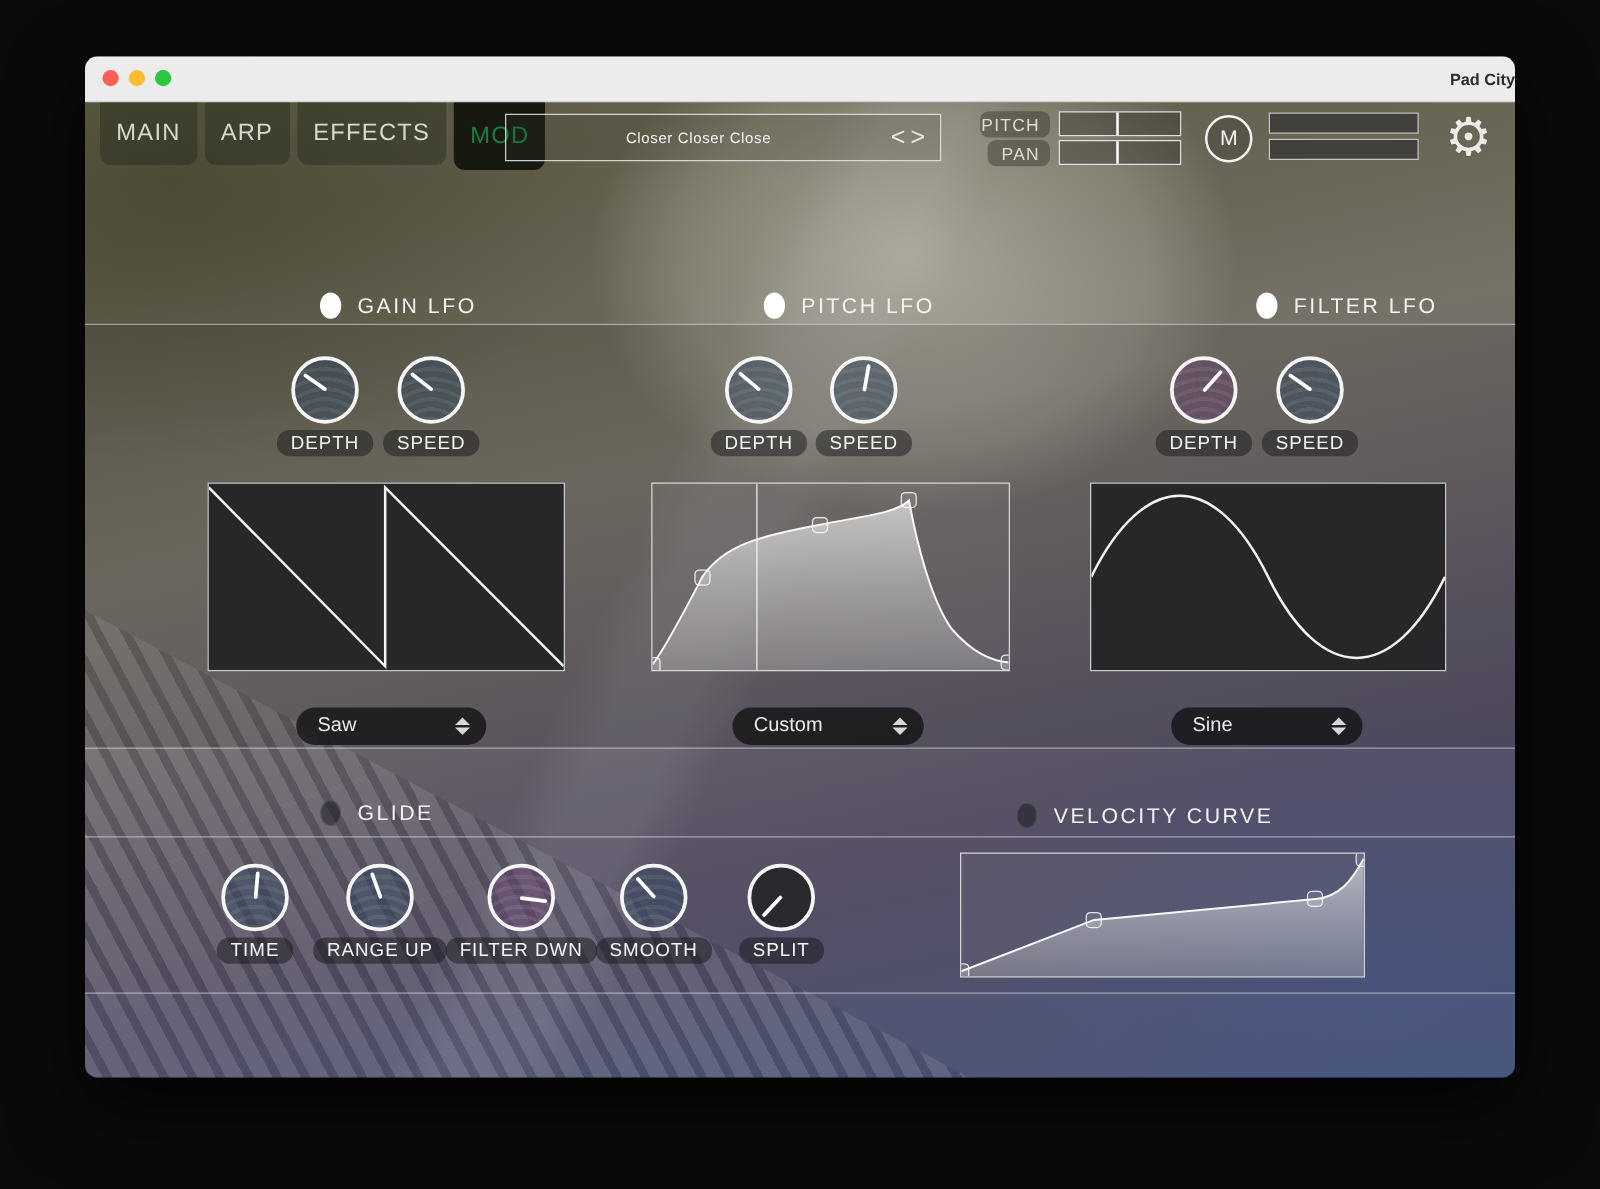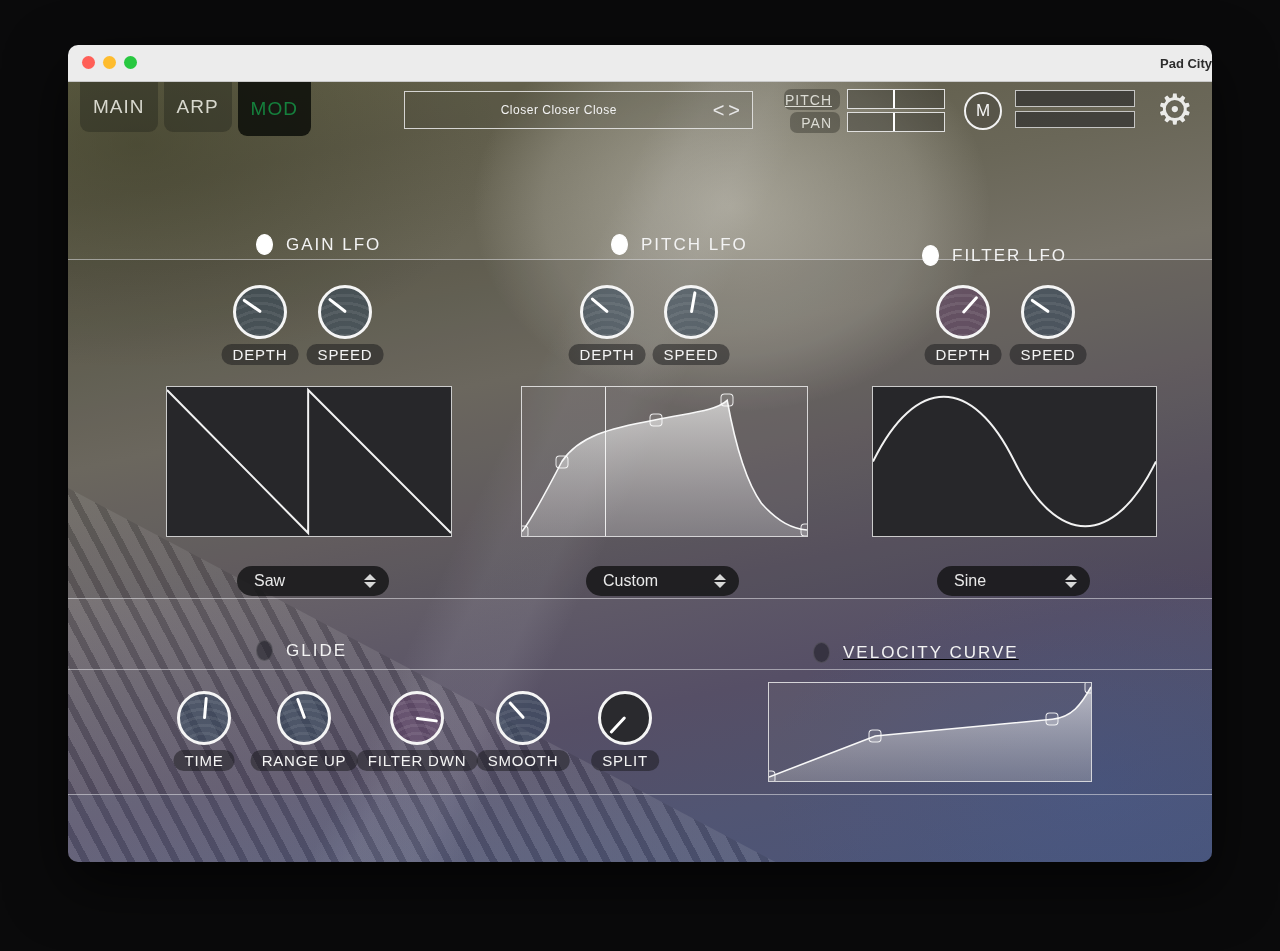--- a/index.html
+++ b/index.html
@@ -149,32 +149,33 @@
     <div class="band-dark" style="top:177px;height:339px;"></div>
     <div class="band-light" style="top:712px;height:69px;"></div>
     <div class="divider" style="top:177px;"></div>
     <div class="divider" style="top:516px;"></div>
     <div class="divider" style="top:587px;"></div>
     <div class="divider" style="top:712px;"></div>
 
     <div class="tabs">
       <div class="tab">MAIN</div>
       <div class="tab">ARP</div>
+      <div class="tab">EFFECTS</div>
       <div class="tab active">MOD</div>
     </div>
 
     <div class="preset">
       <div class="preset-name">Closer Closer Close</div>
       <div class="preset-arrows">
         <span>&lt;</span>
         <span>&gt;</span>
       </div>
     </div>
 
-    <div class="wheel-label" style="left:716px;top:7px;width:56px;text-decoration:underline;">PITCH</div>
+    <div class="wheel-label" style="left:716px;top:7px;width:56px;">PITCH</div>
     <div class="wheel-label" style="left:722px;top:30px;width:50px;">PAN</div>
     <div class="hslider" style="left:779px;top:7px;">
       <div class="shandle" style="left: 47%;"></div>
     </div>
     <div class="hslider" style="left:779px;top:30px;">
       <div class="shandle" style="left: 47%;"></div>
     </div>
 
     <div class="mono-btn">M</div>
     <div class="meter" style="left:947px;top:8px;"></div>
@@ -245,21 +246,21 @@
         <div class="curve-handle" style="left: 100%; top: 96%;"></div>
       </div>
     <div class="dropdown" style="left:518px;top:468px;width:153px;">
       <span class="dd-label">Custom</span>
       <span class="dd-arrows">
           <span class="up"></span>
           <span class="down"></span>
         </span>
     </div>
 
-    <div class="sec-head" style="left:810px;top:152px;margin-top:11px;">
+    <div class="sec-head" style="left:893px;top:152px;">
       <div class="led on"></div>
       <div class="sec-title">FILTER LFO</div>
     </div>
     <div class="knob tint-purple" style="left:868px;top:203px;">
       <div class="pivot" style="transform: rotate(42deg);">
           <div class="ptr"></div>
         </div>
     </div>
     <div class="kcap" style="left:895px;top:262px;">DEPTH</div>
     <div class="knob" style="left:953px;top:203px;">
@@ -309,21 +310,21 @@
         </div>
     </div>
     <div class="kcap" style="left:455px;top:668px;">SMOOTH</div>
     <div class="knob tint-dark" style="left:530px;top:609px;">
       <div class="pivot" style="transform: rotate(-137deg);">
           <div class="ptr"></div>
         </div>
     </div>
     <div class="kcap" style="left:557px;top:668px;">SPLIT</div>
 
-    <div class="sec-head" style="left:701px;top:560px;text-decoration:underline;">
+    <div class="sec-head" style="left:701px;top:560px;">
       <div class="led"></div>
       <div class="sec-title">VELOCITY CURVE</div>
     </div>
     <div class="wave-panel glass" style="left:700px;top:600px;width:324px;height:100px;">
       <svg viewBox="0 0 100 100" preserveAspectRatio="none">
         <defs>
           <linearGradient id="gfill2" x1="0" y1="0" x2="0" y2="1">
             <stop offset="0" stop-color="#ffffff" stop-opacity="0.58"></stop>
             <stop offset="1" stop-color="#cccccc" stop-opacity="0.28"></stop>
           </linearGradient>

